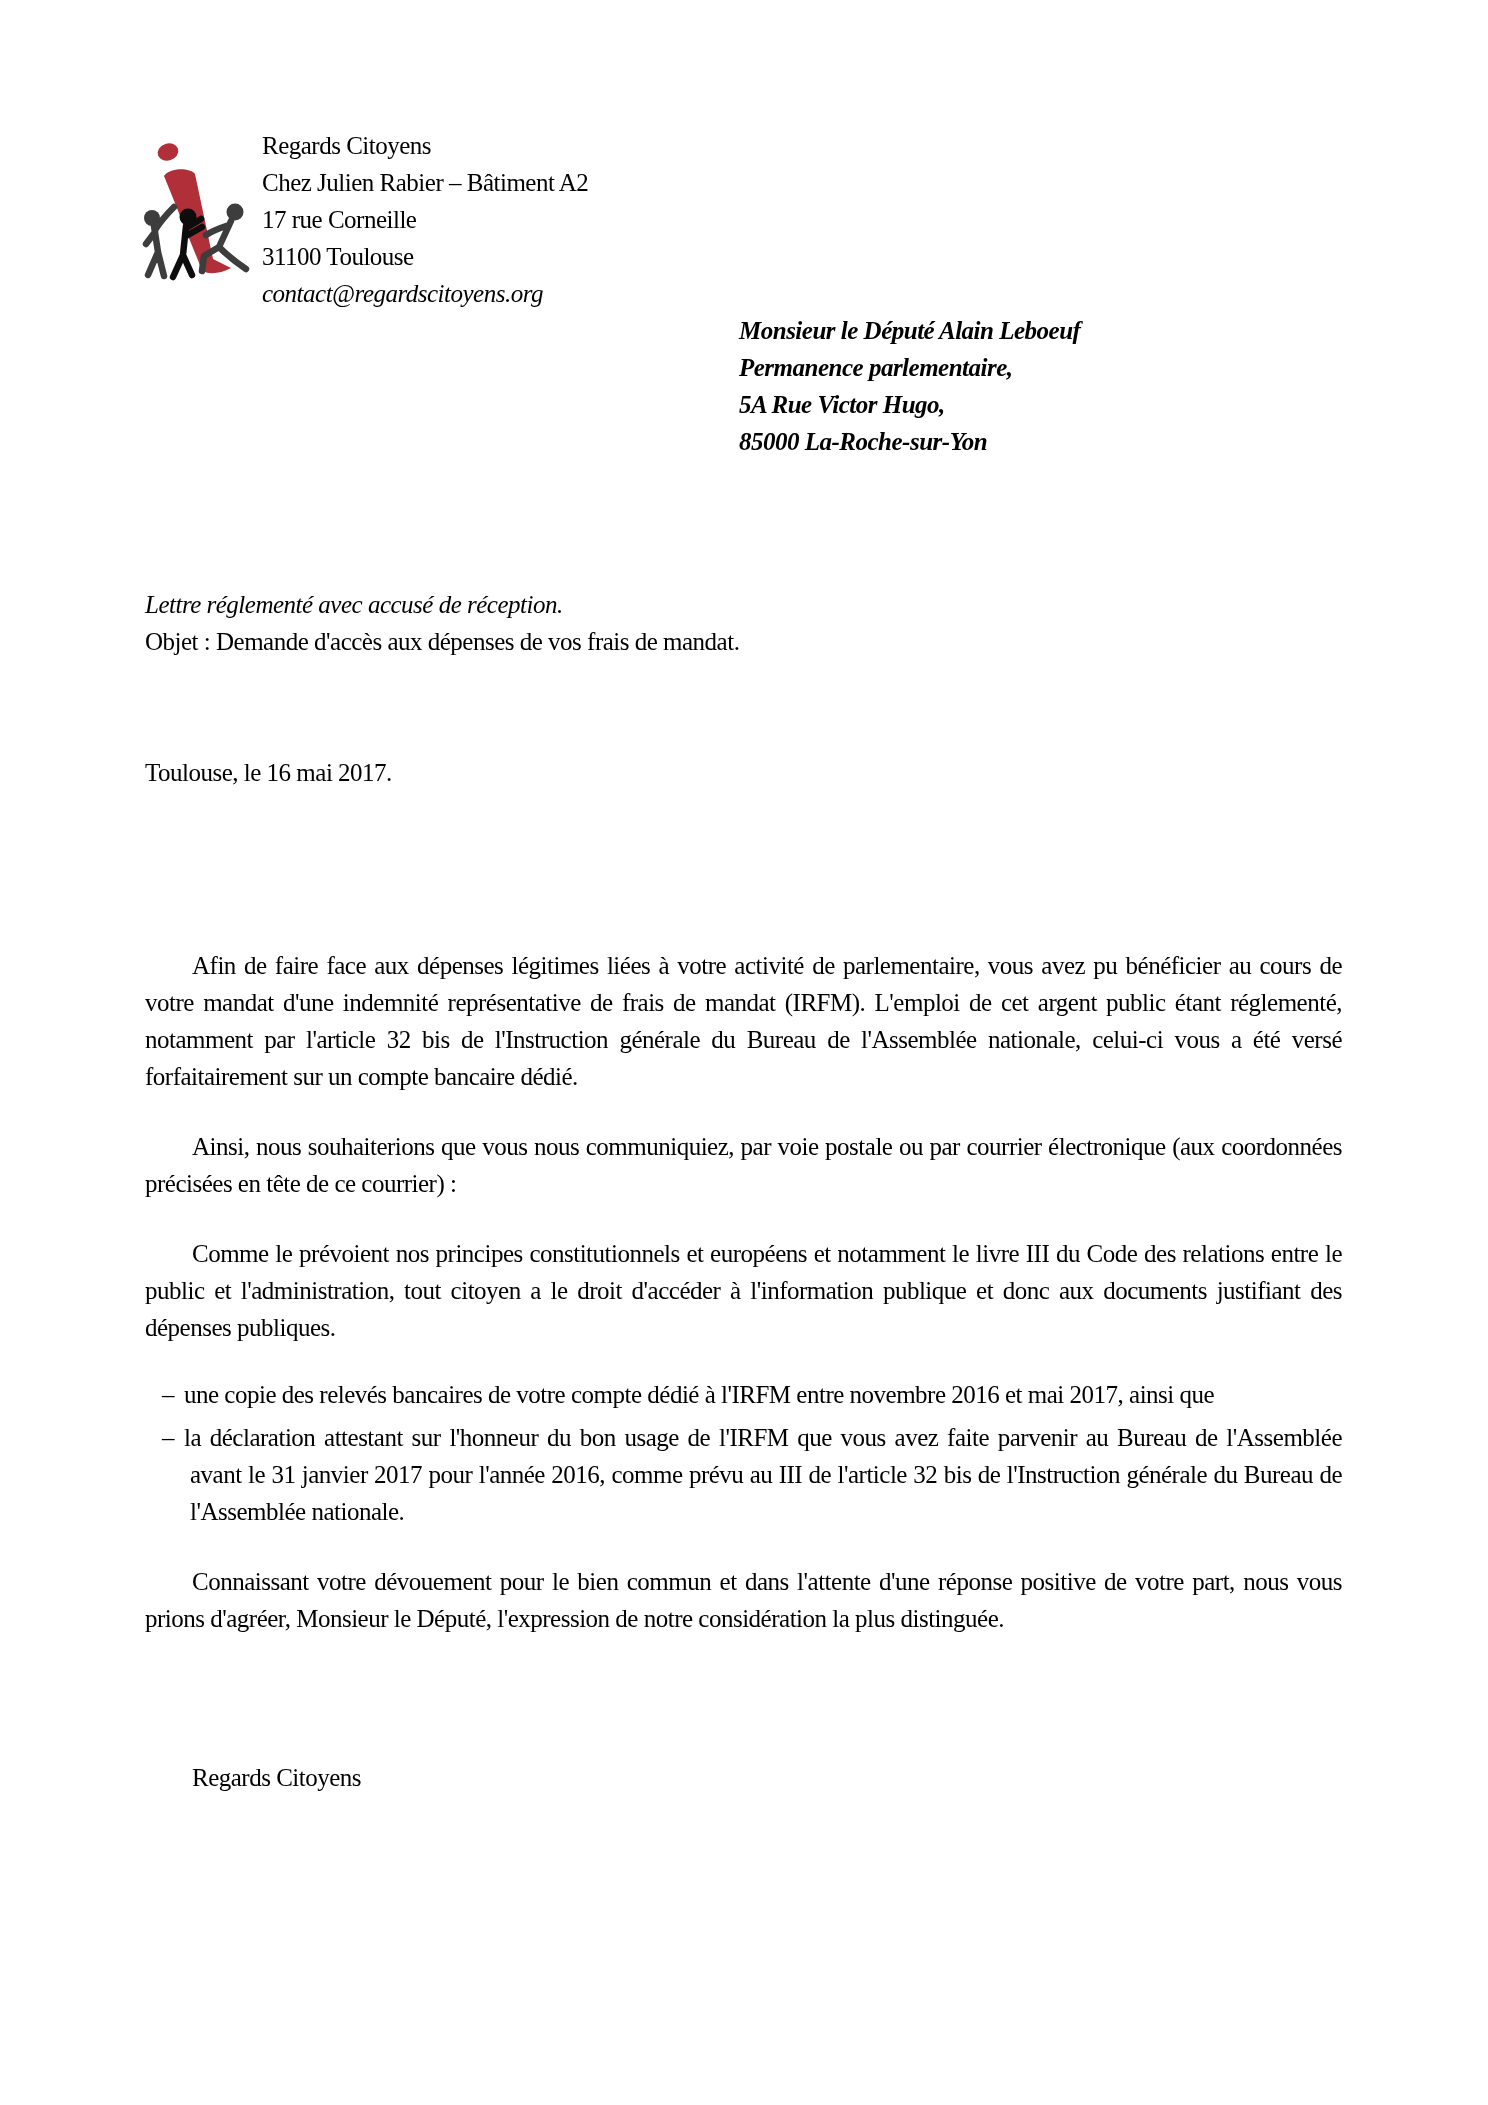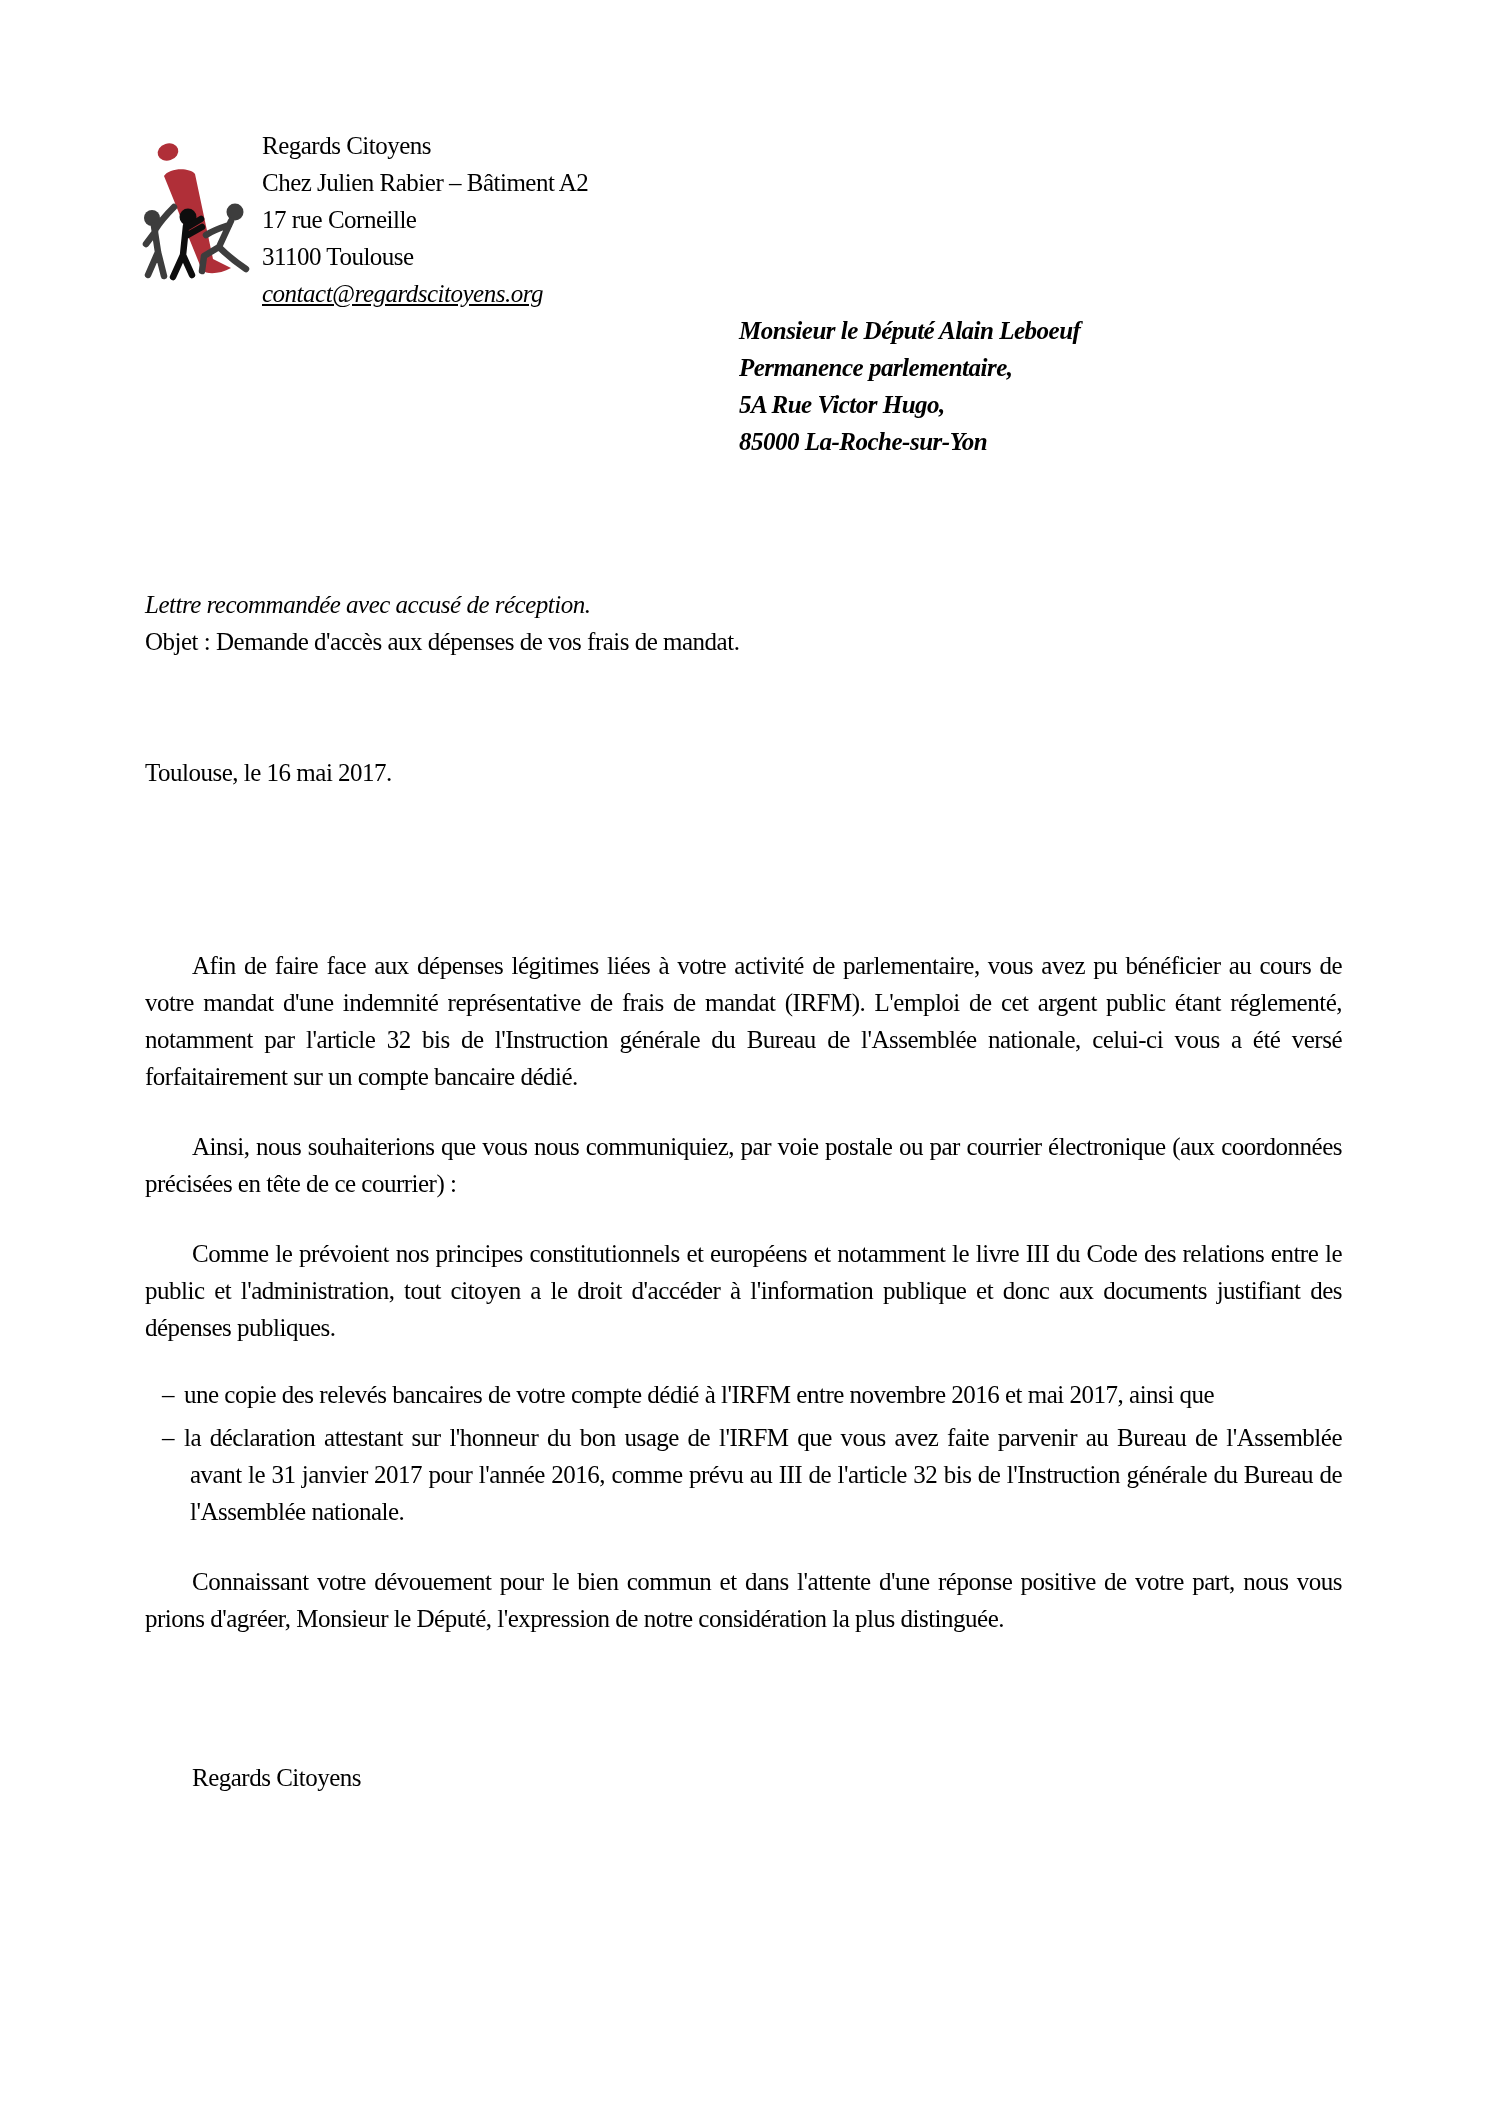--- a/index.html
+++ b/index.html
@@ -19,21 +19,21 @@
   }
   .logo {
     position: absolute;
     left: 140px; top: 140px;
     width: 115px; height: 142px;
   }
   .sender {
     position: absolute;
     left: 262px; top: 127px;
   }
-  .email { font-style: italic; text-decoration: underline; }
+  .email { font-style: italic; }
   .recipient {
     position: absolute;
     left: 739px; top: 312px;
     font-weight: bold;
     font-style: italic;
   }
   .meta {
     position: absolute;
     left: 145px; top: 586px;
   }
@@ -102,21 +102,21 @@
   </div>
 
   <div class="recipient">
     <div>Monsieur le Député Alain Leboeuf</div>
     <div>Permanence parlementaire,</div>
     <div>5A Rue Victor Hugo,</div>
     <div>85000 La-Roche-sur-Yon</div>
   </div>
 
   <div class="meta">
-    <div class="italic">Lettre recommandée avec accusé de réception.</div>
+    <div class="italic">Lettre réglementé avec accusé de réception.</div>
     <div>Objet : Demande d'accès aux dépenses de vos frais de mandat.</div>
   </div>
 
   <div class="dateline">Toulouse, le 16 mai 2017.</div>
 
   <div class="letter-body">
 
     <p class="para">Afin de faire face aux dépenses légitimes liées à votre activité de parlementaire, vous avez pu bénéficier au cours de votre mandat d'une indemnité représentative de frais de mandat (IRFM). L'emploi de cet argent public étant réglementé, notamment par l'article 32 bis de l'Instruction générale du Bureau de l'Assemblée nationale, celui-ci vous a été versé forfaitairement sur un compte bancaire dédié.</p>
     <p class="para">Ainsi, nous souhaiterions que vous nous communiquiez, par voie postale ou par courrier électronique (aux coordonnées précisées en tête de ce courrier) :</p>
     <p class="para">Comme le prévoient nos principes constitutionnels et européens et notamment le livre III du Code des relations entre le public et l'administration, tout citoyen a le droit d'accéder à l'information publique et donc aux documents justifiant des dépenses publiques.</p>

